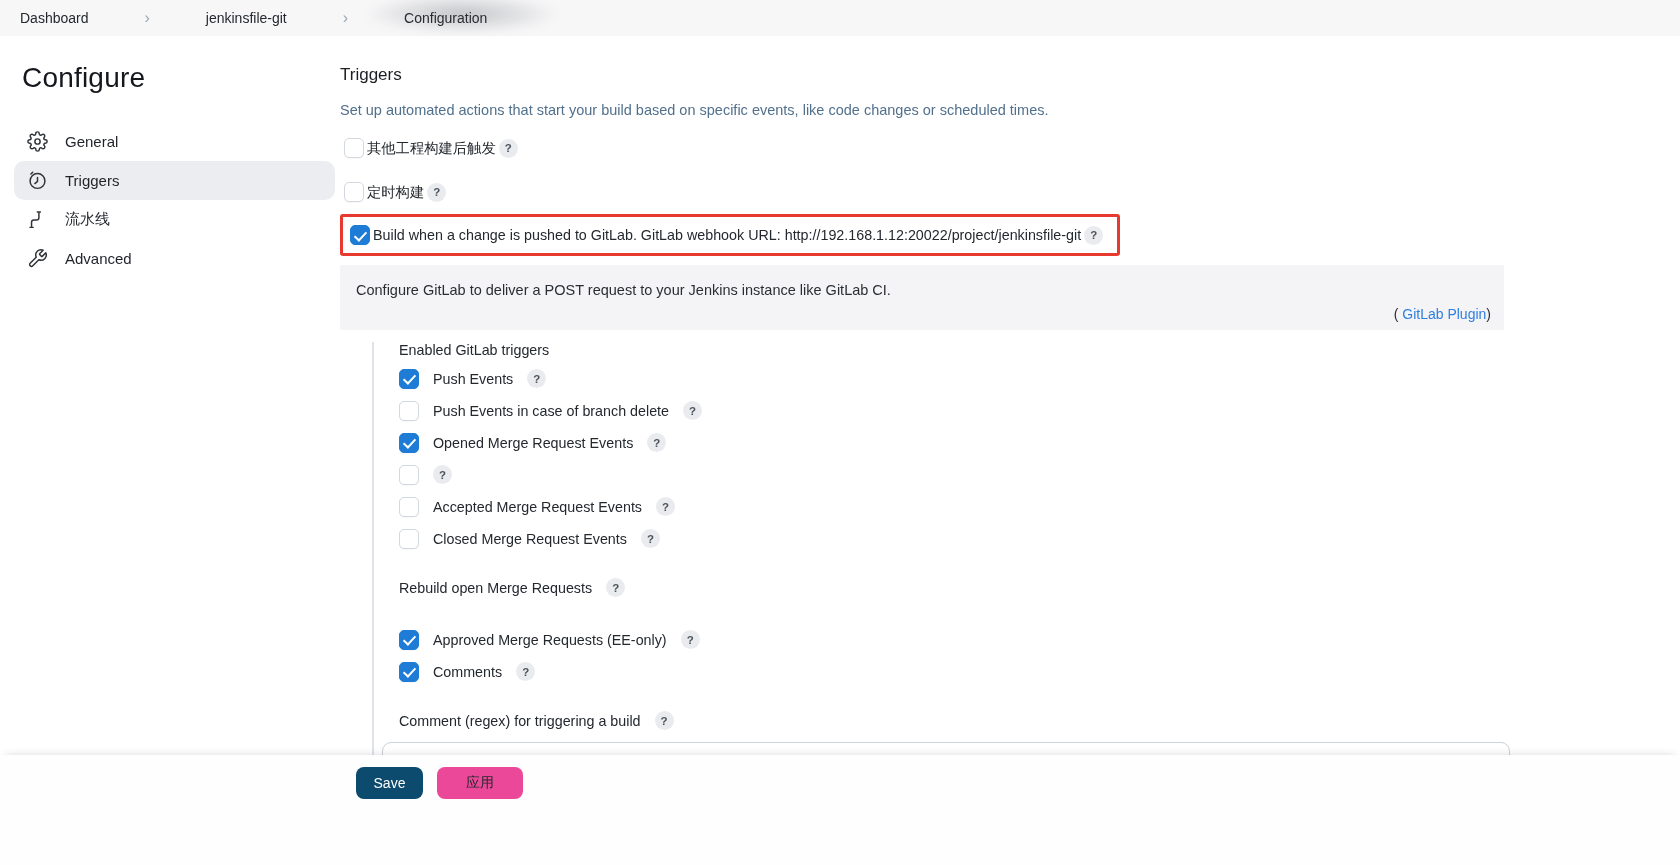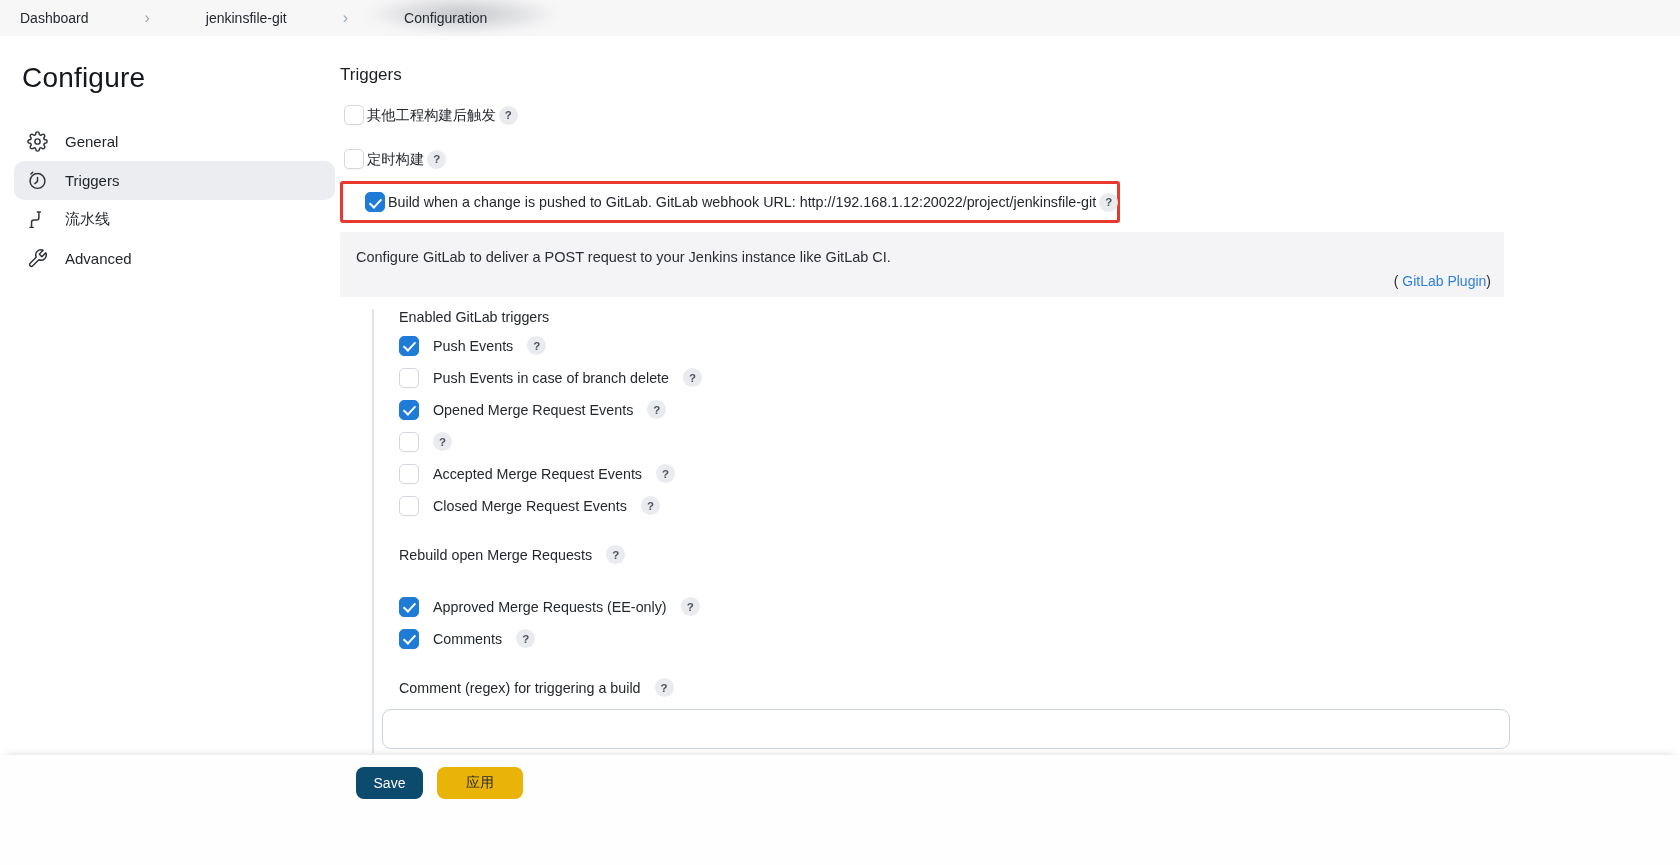--- a/index.html
+++ b/index.html
@@ -110,21 +110,21 @@
   
   .bottom-bar {
     position:absolute; left:0; right:0; top:755px; height:110px;
     background:#fefefe; z-index:10;
     box-shadow:0 -5px 9px -6px rgba(0,0,0,0.18);
     padding:12px 0 0 356px; display:flex; gap:14px; align-items:flex-start;
   }
   .btn { height:32px; border:none; border-radius:8px; font-size:14px; cursor:pointer;
          font-family:"Liberation Sans", sans-serif; }
   .btn-save { background:#0c4a6e; color:#fff; width:67px; }
-  .btn-apply { background:#eab308; color:#24282d; width:86px; }
+  .btn-apply { background:#ec4899; color:#24282d; width:86px; }
 </style>
 </head>
 <body>
 
 <div class="header">
   <span class="crumb">Dashboard</span>
   <span class="crumb-sep">›</span>
   <span class="crumb">jenkinsfile-git</span>
   <span class="crumb-sep">›</span>
   <span class="crumb">Configuration</span>
@@ -171,35 +171,36 @@
       <svg width="21" height="21" viewBox="0 0 24 24">
           <path d="M14.7 6.3a1 1 0 0 0 0 1.4l1.6 1.6a1 1 0 0 0 1.4 0l3.77-3.77a6 6 0 0 1-7.94 7.94l-6.91 6.91a2.12 2.12 0 0 1-3-3l6.91-6.91a6 6 0 0 1 7.94-7.94l-3.76 3.76z"></path>
         </svg>
     </span>
     <span>Advanced</span>
   </div>
 </div>
 
 <div class="main">
   <div class="section-title">Triggers</div>
+  <div class="section-subtitle">Set up automated actions that start your build based on specific events, like code changes or scheduled times.</div>
 
   <div class="row trigger-row">
     <span class="cb"></span>
     <span class="cb-label">其他工程构建后触发</span>
     <span class="help">?</span>
   </div>
 
   <div class="row trigger-row">
     <span class="cb"></span>
     <span class="cb-label">定时构建</span>
     <span class="help">?</span>
   </div>
 
   <div class="red-box">
-    <div class="row" style="height:26px;margin-left:15px;">
+    <div class="row" style="height:26px;">
       <span class="cb checked"></span>
       <span class="cb-label">Build when a change is pushed to GitLab. GitLab webhook URL: http://192.168.1.12:20022/project/jenkinsfile-git</span>
       <span class="help">?</span>
     </div>
   </div>
 
   <div class="gitlab-panel">
     <div class="panel-text">Configure GitLab to deliver a POST request to your Jenkins instance like GitLab CI.</div>
     <div class="panel-link-line"><span>( </span><span class="link">GitLab Plugin</span><span>)</span></div>
   </div>

